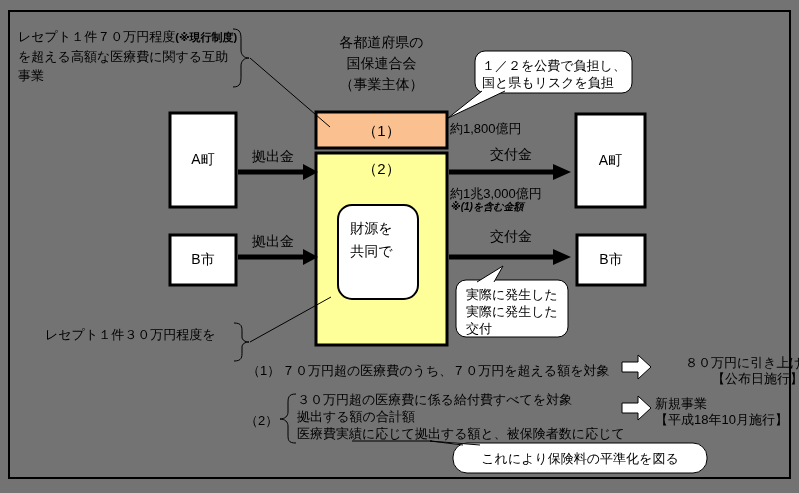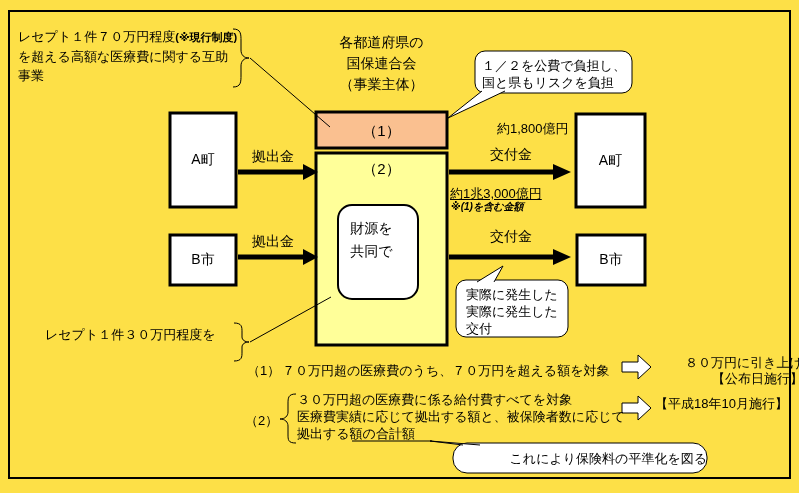--- a/index.html
+++ b/index.html
@@ -1,17 +1,17 @@
 <!DOCTYPE html>
 <html><head>
 <meta charset="utf-8">
 <style>
   html,body { margin:0; padding:0; background:#fff; }
   body { font-family:"Liberation Sans","DejaVu Sans",sans-serif; color:#000; }
-  .canvas { position:relative; width:799px; height:493px; background:#fde047; overflow:hidden; }
+  .canvas { position:relative; width:799px; height:493px; background:#737373; overflow:hidden; }
   svg.overlay { position:absolute; left:0; top:0; width:799px; height:493px; }
   .t { position:absolute; white-space:nowrap; font-size:13px; line-height:19px; color:#000; }
   .t.center { text-align:center; }
   .t.f14 { font-size:14px; line-height:21px; }
   .t.f15 { font-size:15px; }
   .small-note { font-size:11px; font-weight:bold; }
   .tiny { font-size:10px; font-weight:bold; line-height:12px;font-style:italic; }
   .flexbox { position:absolute; display:flex; align-items:center; justify-content:center; font-size:14px; }
   .pool-text { line-height:23px; font-size:14px; }
   .bubble-text { line-height:17px; }
@@ -92,47 +92,48 @@
   <div class="flexbox" style="left:170px; top:113px; width:66px; height:94px;">A町</div>
   <div class="flexbox" style="left:170px; top:235px; width:66px; height:50px;">B市</div>
   <div class="flexbox" style="left:576px; top:114px; width:69px; height:93px;">A町</div>
   <div class="flexbox" style="left:577px; top:235px; width:68px; height:50px;">B市</div>
 
   <div class="t f14" style="left:252px; top:146px;">拠出金</div>
   <div class="t f14" style="left:252px; top:231px;">拠出金</div>
   <div class="t f14" style="left:490px; top:144px;">交付金</div>
   <div class="t f14" style="left:490px; top:226px;">交付金</div>
 
-  <div class="t" style="left:450px; top:119px;margin-left:47px;">約1,800億円</div>
-  <div class="t" style="left:450px; top:184px;text-decoration:underline;">約1兆3,000億円</div>
+  <div class="t" style="left:450px; top:119px;">約1,800億円</div>
+  <div class="t" style="left:450px; top:184px;">約1兆3,000億円</div>
   <div class="t tiny" style="left:451px; top:201px;">※(1)を含む金額</div>
 
   <div class="t bubble-text" style="left:466px; top:286px;">
     <div>実際に発生した</div>
     <div>実際に発生した</div>
     <div>交付</div>
   </div>
 
   <div class="t" style="left:45px; top:326px; line-height:18px;">
     <div>レセプト１件３０万円程度を</div>
   </div>
 
   <div class="t" style="left:247px; top:361px;">（1）</div>
   <div class="t" style="left:282px; top:361px;">７０万円超の医療費のうち、７０万円を超える額を対象</div>
 
   <div class="t" style="left:245px; top:411px;">（2）</div>
   <div class="t" style="left:297px; top:391px; line-height:17px;">
     <div>３０万円超の医療費に係る給付費すべてを対象</div>
+    <div>拠出する額の合計額</div>
     <div>医療費実績に応じて拠出する額と、被保険者数に応じて</div>
-    <div>拠出する額の合計額</div>
   </div>
 
   <div class="t" style="left:685px; top:355px; line-height:16px;text-align:right;">
     <div>８０万円に引き上げ</div>
     <div>【公布日施行】</div>
   </div>
   <div class="t" style="left:655px; top:396px; line-height:16px;">
+    <div>新規事業</div>
     <div>【平成18年10月施行】</div>
   </div>
 
-  <div class="t center" style="left:453px; top:449px; width:254px;text-align:right;">これにより保険料の平準化を図る</div>
+  <div class="t center" style="left:453px; top:449px; width:254px;">これにより保険料の平準化を図る</div>
 
 </div>
 
 </body></html>

